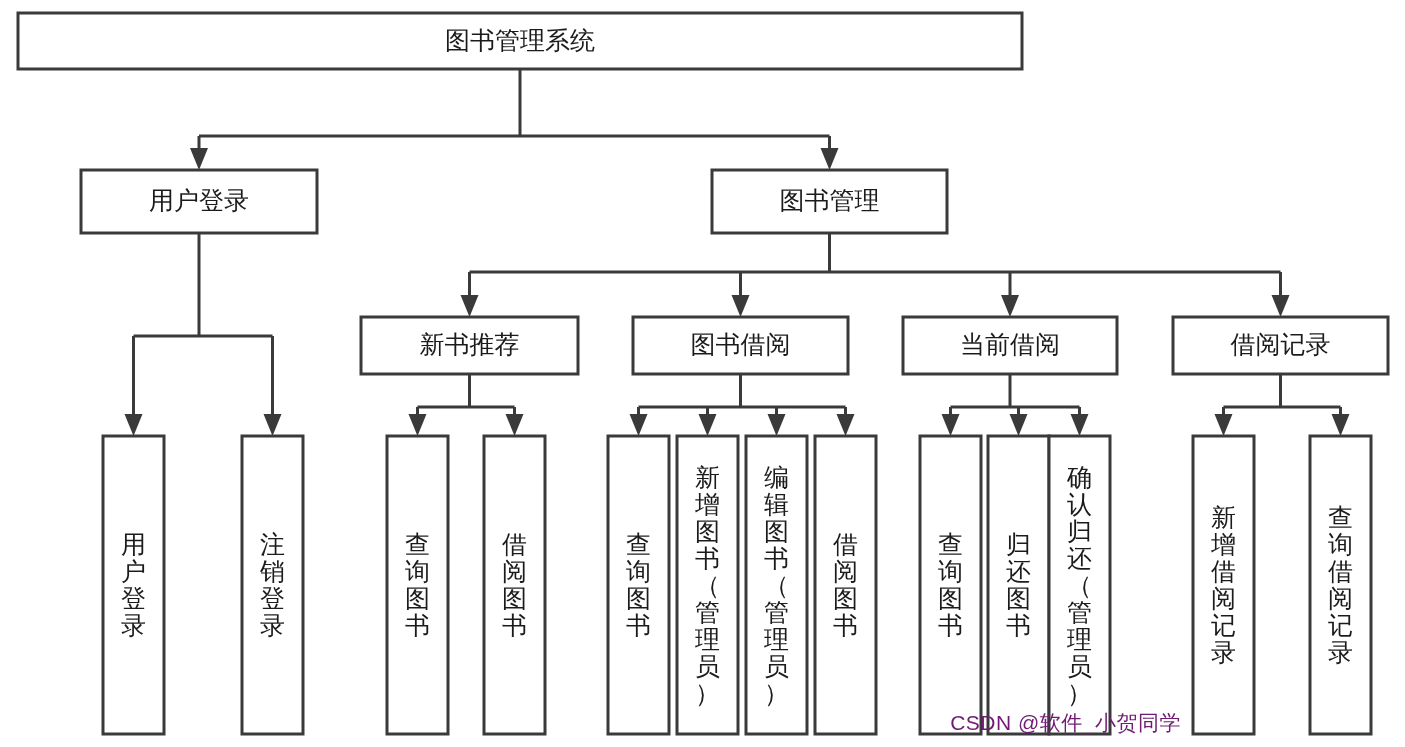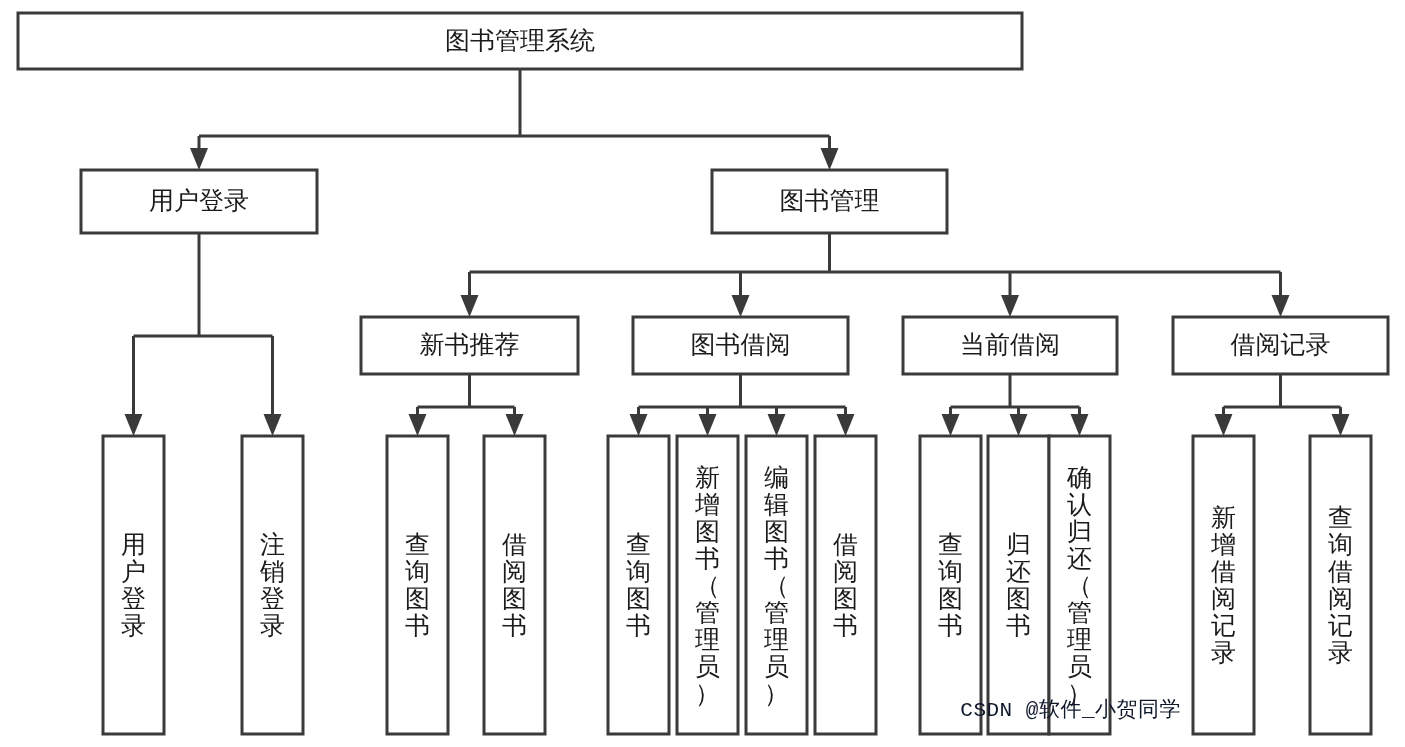--- a/index.html
+++ b/index.html
@@ -48,24 +48,24 @@
   }
   .node-label-vert {
     fill: #1b1b1b;
     font-family: "Liberation Sans", "DejaVu Sans", sans-serif;
     font-size: 25px;
     text-anchor: middle;
   }
   .watermark {
     position: absolute;
     right: 8px;
-    bottom: 24px;
-    font-family: Liberation Mono, monospace;
+    bottom: 10px;
+    font-family: Liberation Sans, sans-serif;
     font-size: 21px;
-    color: #0f172a;
+    color: #701a75;
     white-space: nowrap;
     letter-spacing: 0.5px;
   }
 </style>
 </head>
 <body>
 
 <div id="diagram-root">
   <svg class="flow" viewBox="0 0 1405 747" xmlns="http://www.w3.org/2000/svg">
     <g id="connectors">

